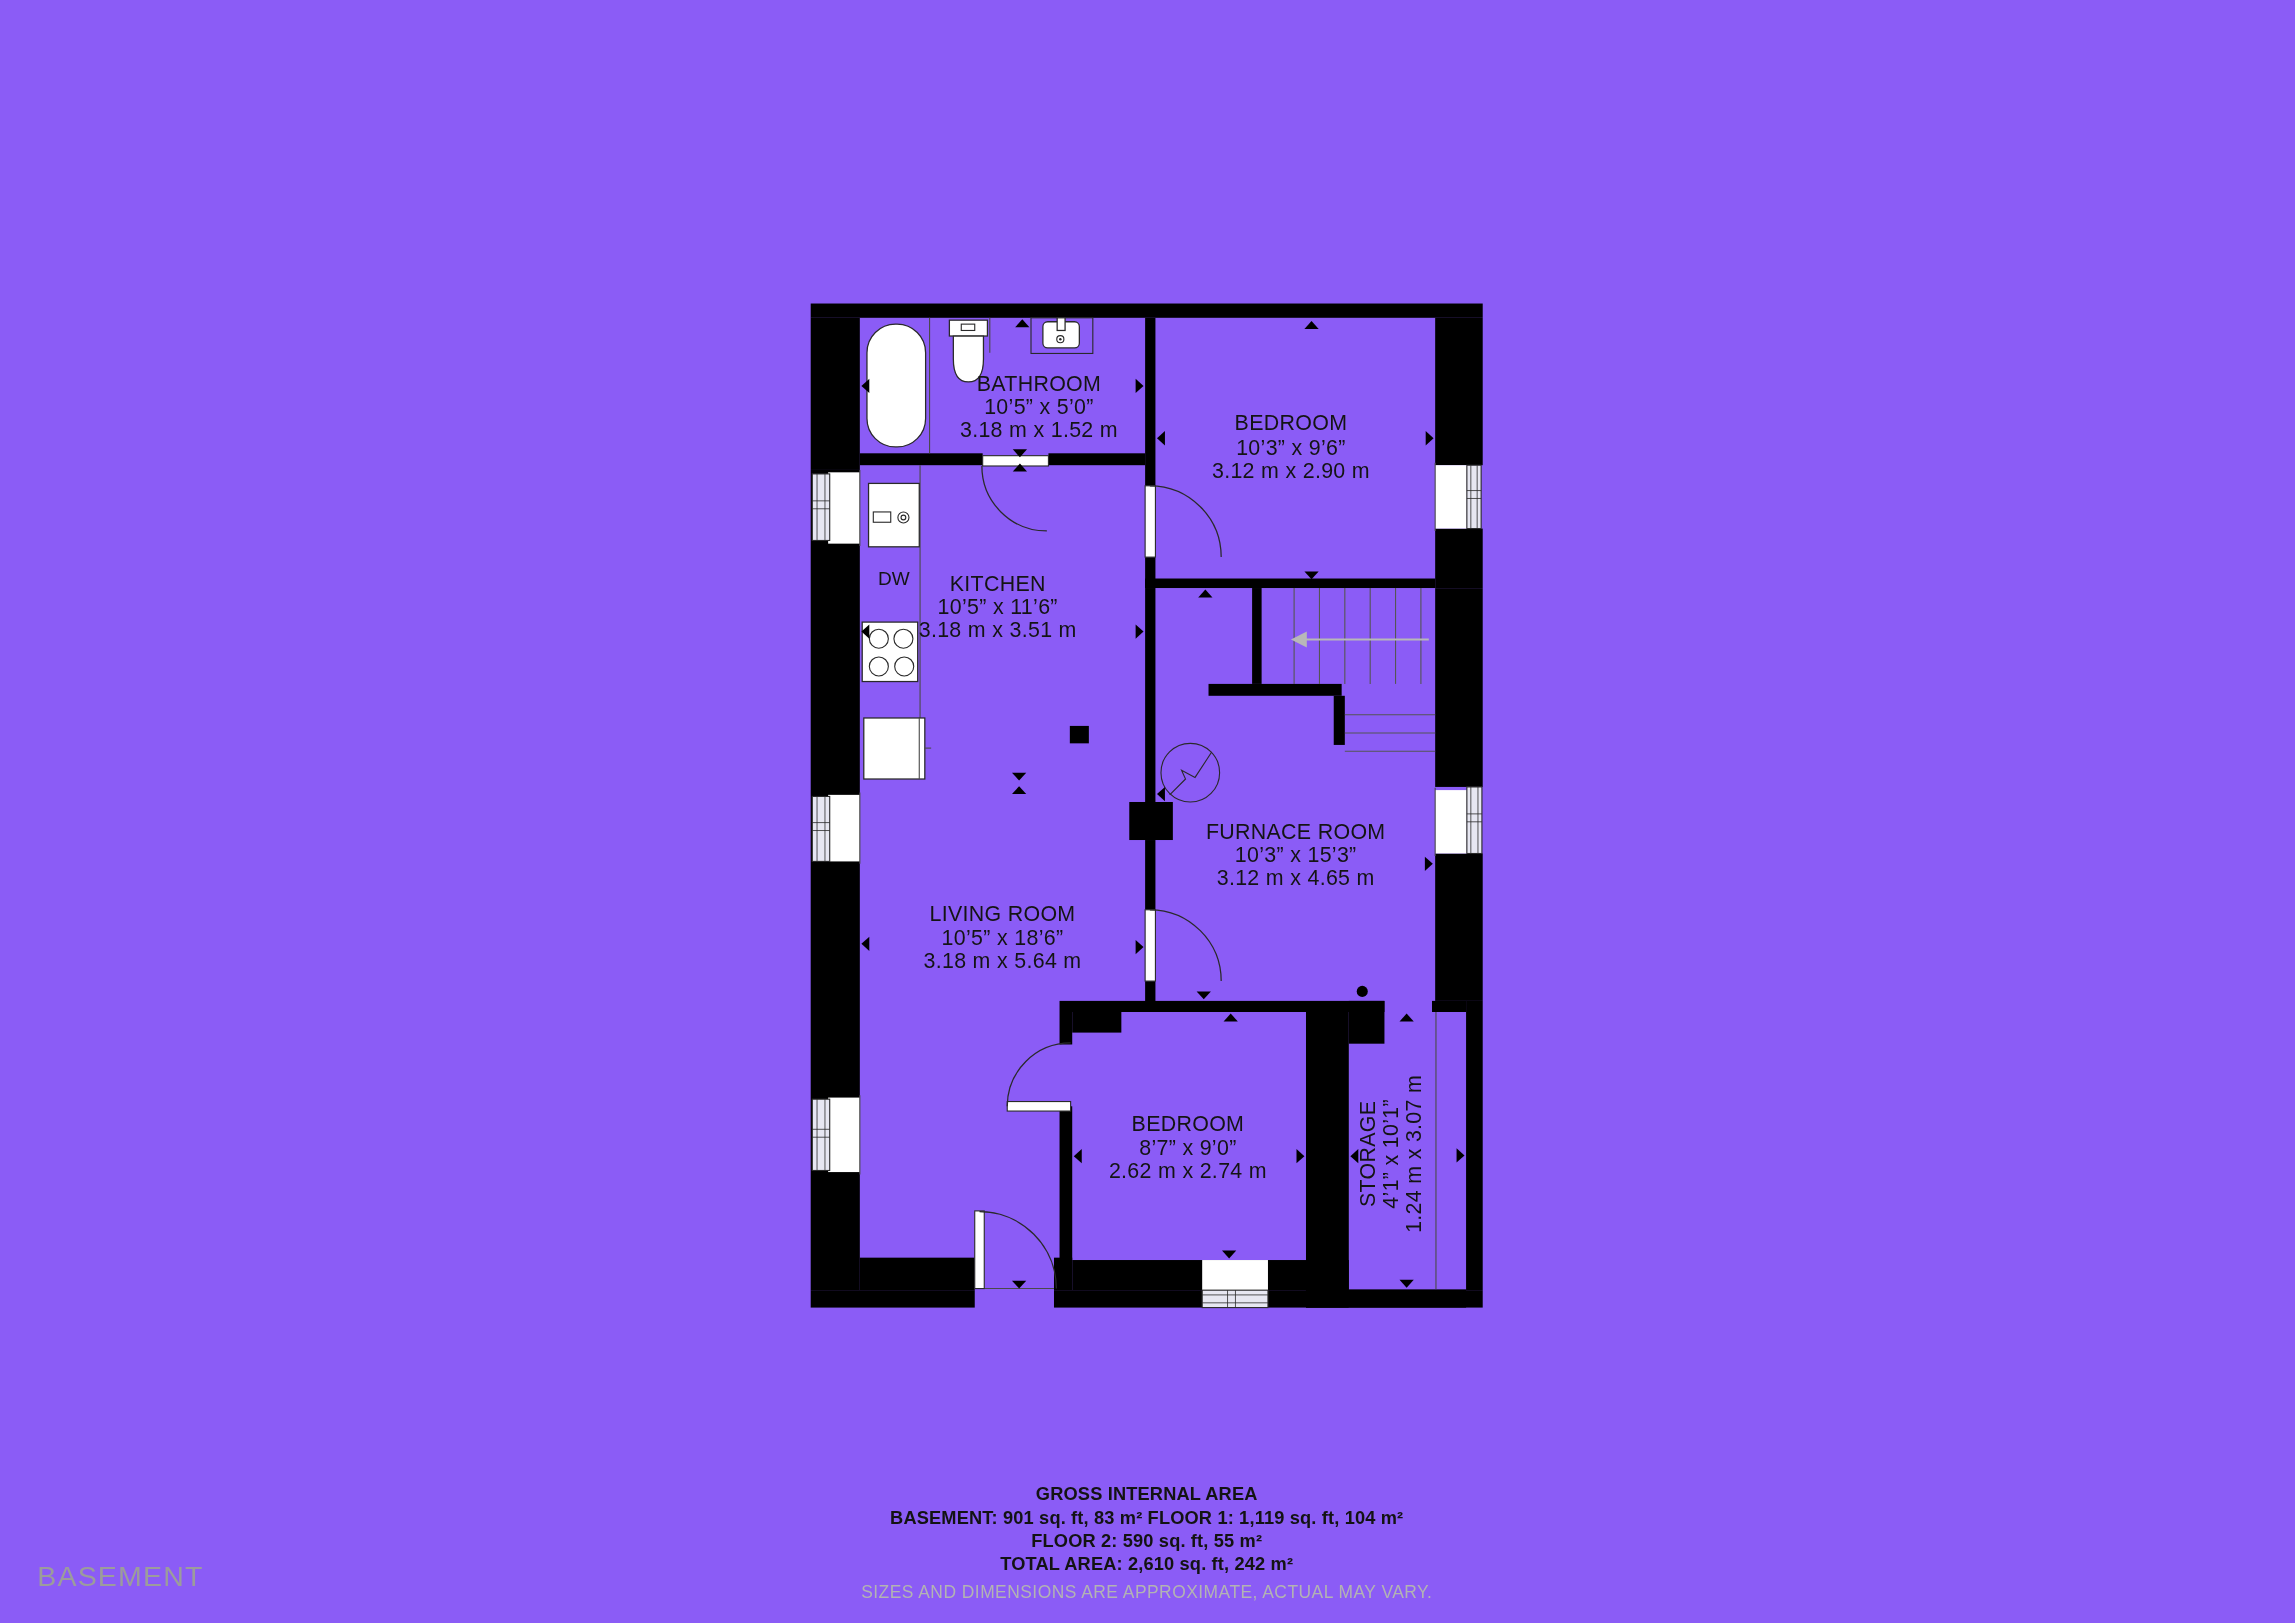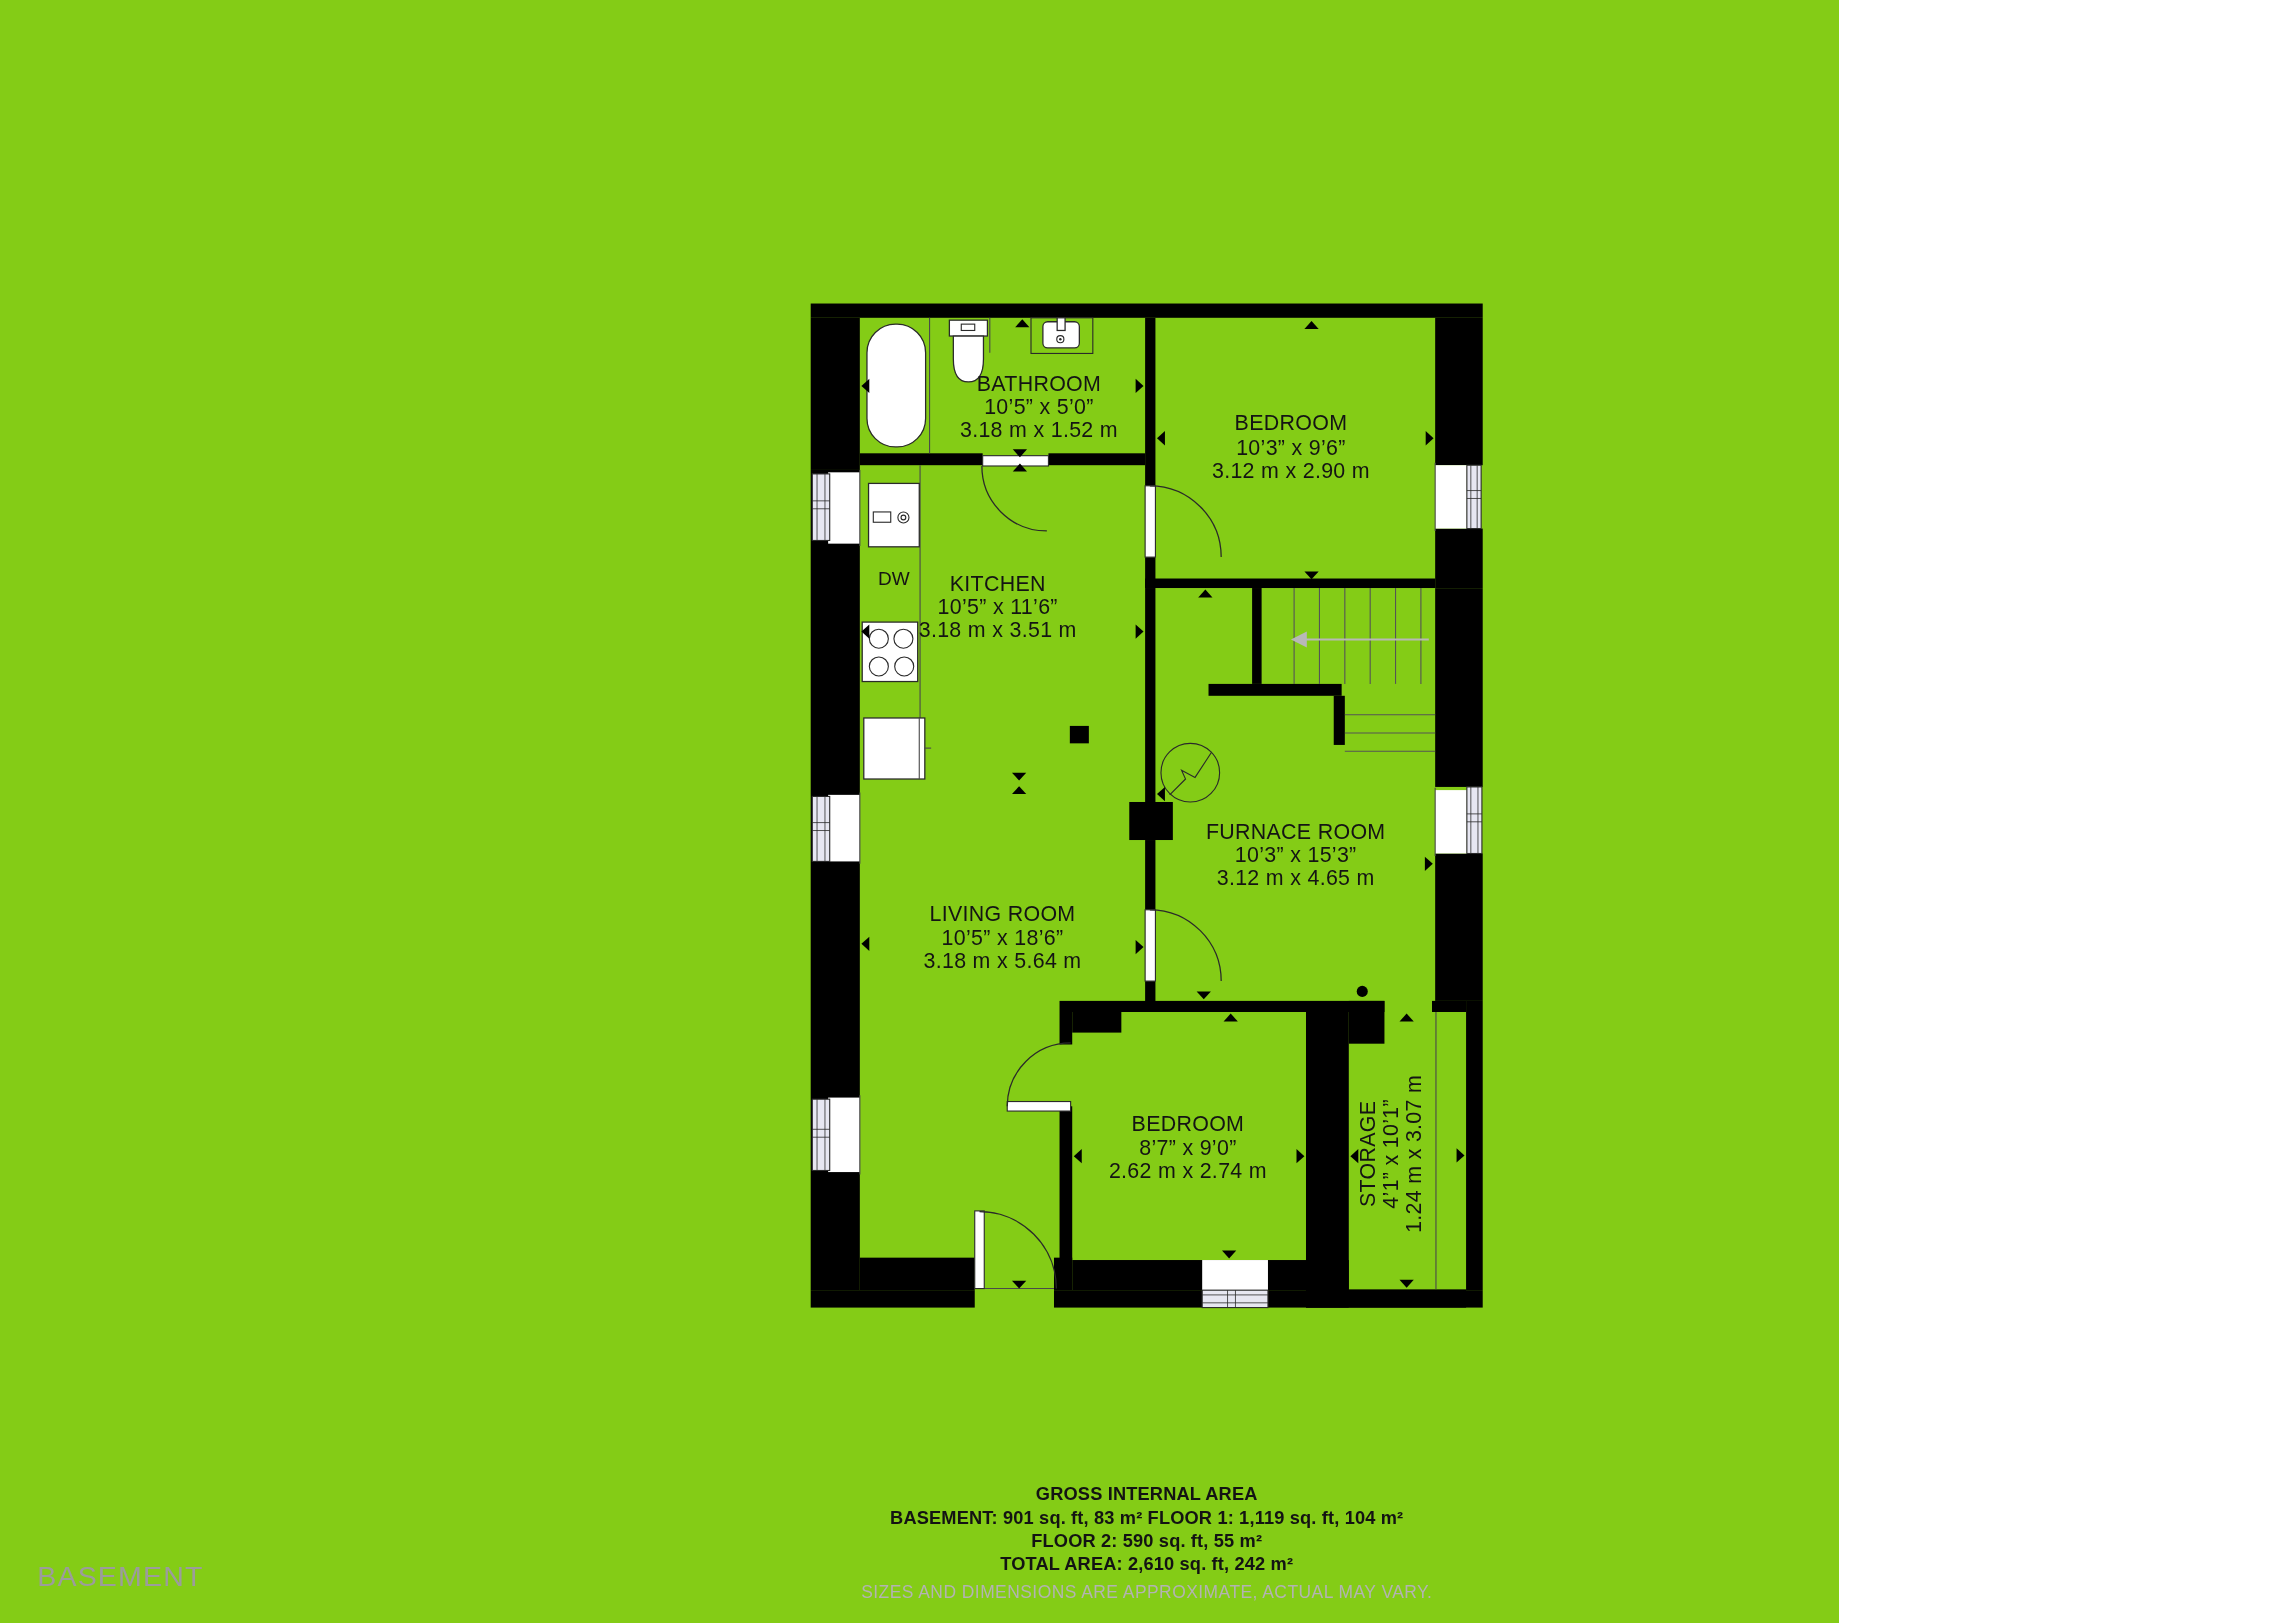--- a/index.html
+++ b/index.html
@@ -1,16 +1,16 @@
 <!DOCTYPE html>
 <html style="font-size:12.7px"><head>
 <meta charset="utf-8">
 <style>
   html,body{margin:0;padding:0;background:#ffffff;}
-  .page{width:1839px;height:1623px;position:relative;background:#84cc16;
+  .page{width:2295px;height:1623px;position:relative;background:#8b5cf6;
         font-family:"Liberation Sans",sans-serif;overflow:hidden;text-decoration:underline;}
   svg{display:block;}
   .wall{fill:#000000;stroke:none;}
   .recess{fill:#ffffff;stroke:none;}
   .thin{stroke:#4a4a4a;stroke-width:1.4;fill:none;}
   .fix{stroke:#2a2a2a;stroke-width:1.6;fill:#ffffff;}
   .fixn{stroke:#2a2a2a;stroke-width:1.4;fill:none;}
   .door{stroke:#2a2a2a;stroke-width:1.6;fill:none;}
   .leaf{stroke:#2a2a2a;stroke-width:1.4;fill:#ffffff;}
   .win{fill:#e7e7f2;stroke:#2a2a2a;stroke-width:1.4;}

